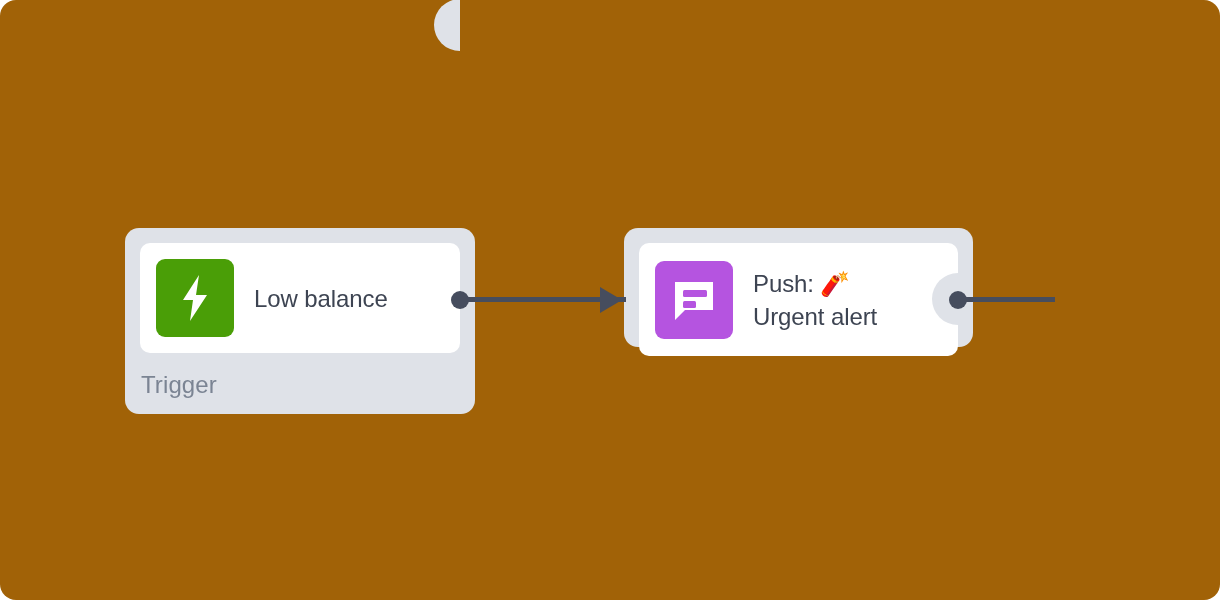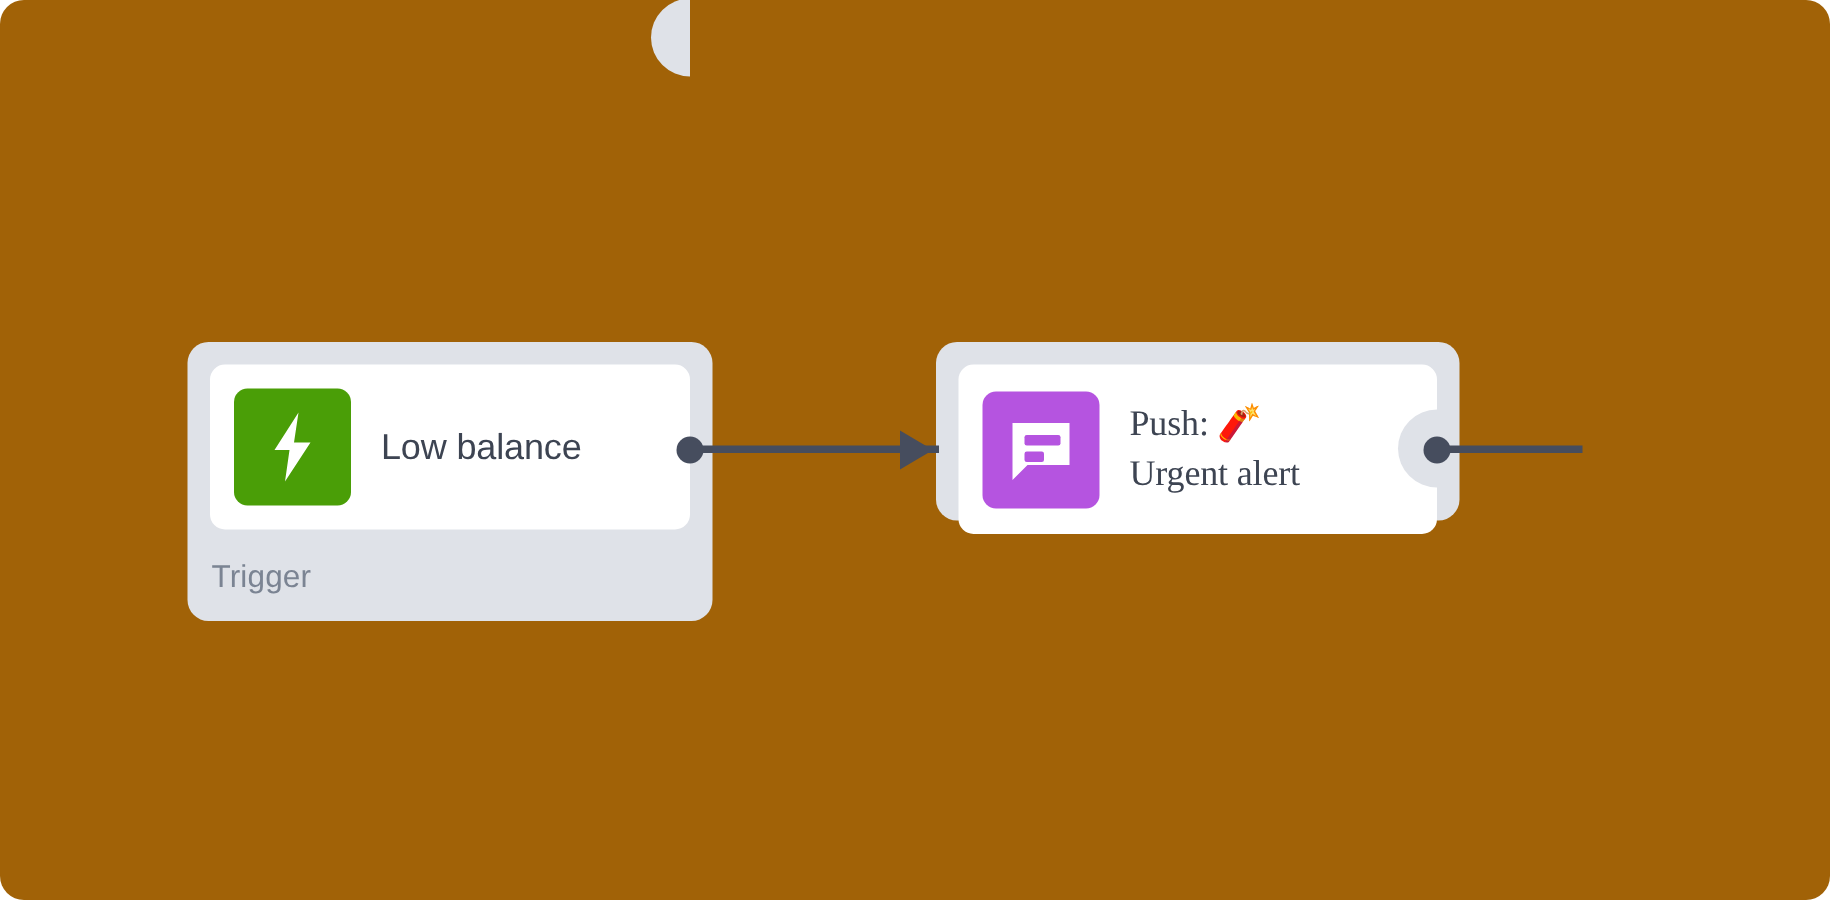--- a/index.html
+++ b/index.html
@@ -34,21 +34,21 @@
     position: absolute;
     background: #ffffff;
     border-radius: 10px;
     box-sizing: border-box;
     display: flex;
     align-items: center;
   }
   .node-sub {
     position: absolute;
     color: #7b8493;
-    font-size: 21px;
+    font-size: 24px;
     line-height: 24px;
     letter-spacing: 0.1px;
     white-space: nowrap;
   }
 
   
   .icon-tile {
     width: 78px;
     height: 78px;
     border-radius: 9px;
@@ -119,21 +119,21 @@
     <div class="notch" style="left:309px; top:274px; transform:translate(0,-274px); top:0; margin-top:45px;"></div>
 
     <span class="node-sub" style="left:16px; top:145px;">Trigger</span>
   </div>
 
   <div class="port" style="left:451px; top:291px;"></div>
 
   <div class="wire" style="left:464px; top:297px; width:138px;"></div>
   <div class="arrow-head" style="left:600px; top:287px;"></div>
 
-  <div class="node" style="left:624px; top:228px; width:349px; height:119px;font-family:Liberation Serif, serif;">
+  <div class="node" style="left:624px; top:228px; width:349px; height:119px;">
 
     <div class="node-card" style="left:15px; top:15px; width:319px; height:113px; padding-left:16px;">
 
       <div class="icon-tile" style="background:#b554e0;">
         <svg width="50" height="48" viewBox="0 0 50 48" aria-hidden="true">
           <path d="M6 6 H44 V34 H16 L6 44 Z" fill="#ffffff"></path>
           <rect x="14" y="14" width="24" height="7" rx="1.5" fill="#b554e0"></rect>
           <rect x="14" y="25" width="13" height="7" rx="1.5" fill="#b554e0"></rect>
         </svg>
       </div>

